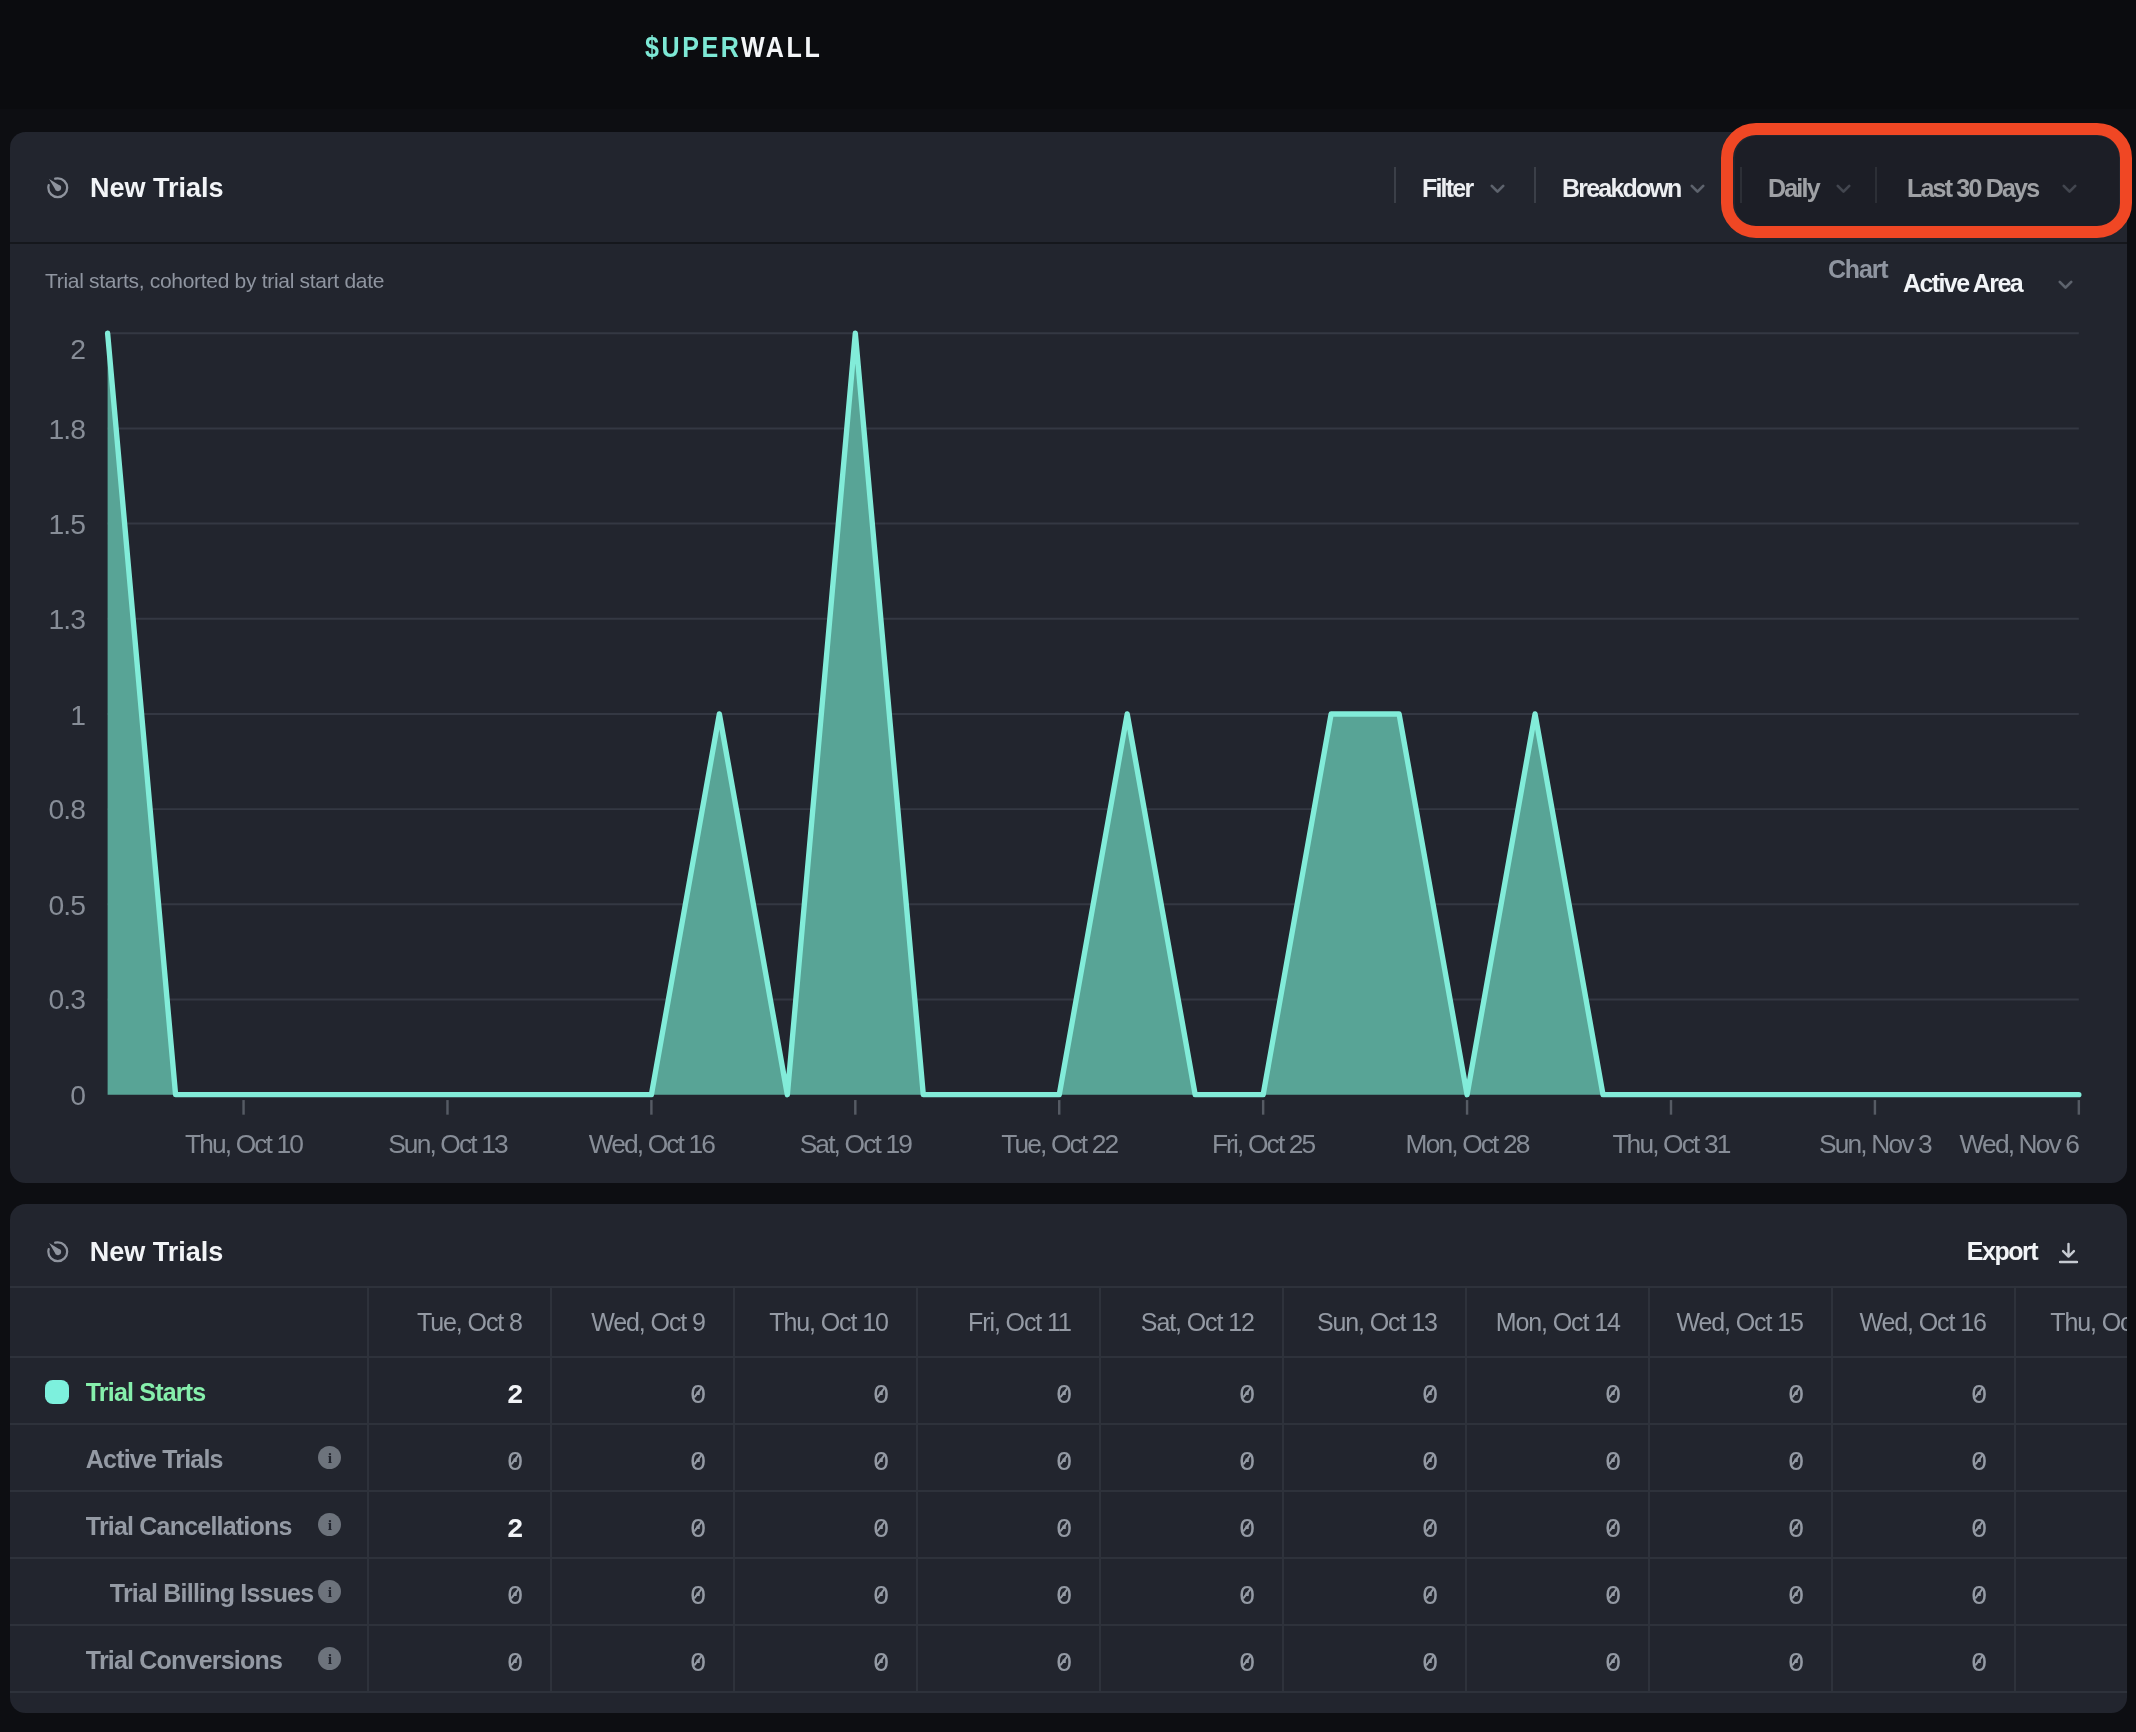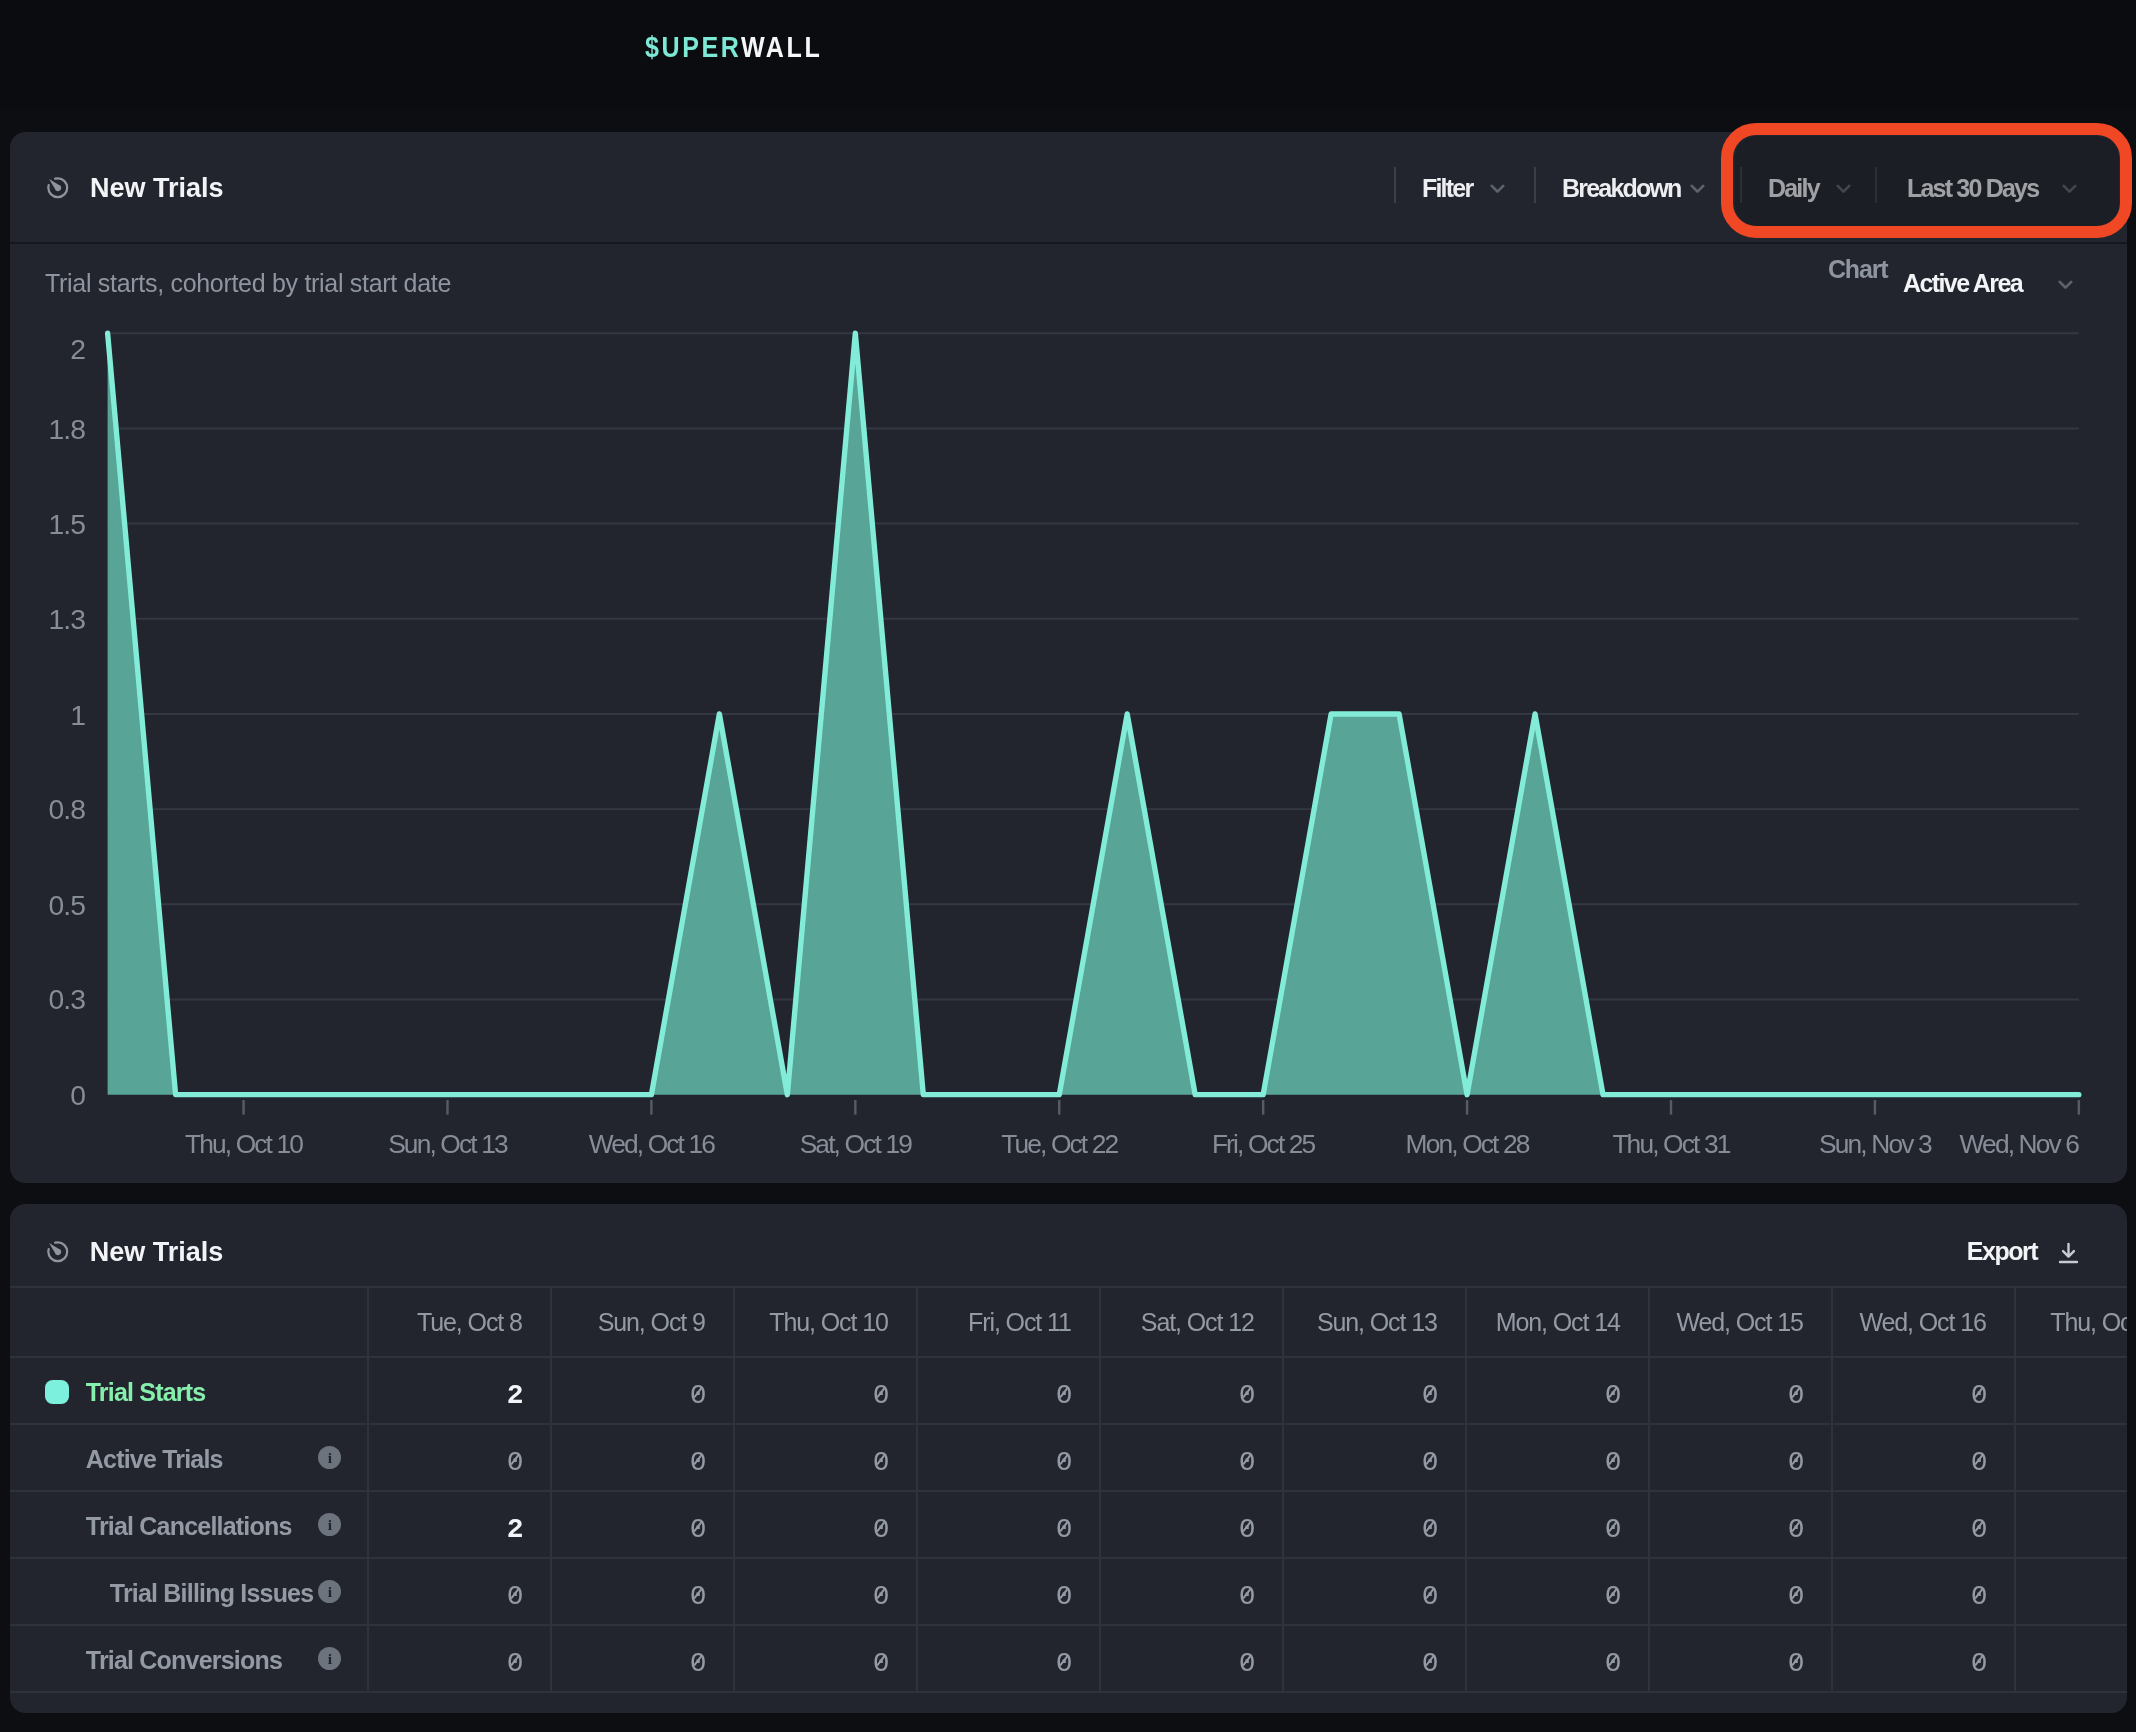--- a/index.html
+++ b/index.html
@@ -54,21 +54,21 @@
 <div class="ctl" style="left:1768px;">Daily</div>
 <svg class="chev" style="left:1831px;top:176px;" viewBox="0 0 24 24">
     <path d="M6.5 9.5 L12 15 L17.5 9.5"></path>
   </svg>
 <div class="sep" style="left:1875px;"></div>
 <div class="ctl" style="left:1907px;">Last 30 Days</div>
 <svg class="chev" style="left:2057px;top:176px;" viewBox="0 0 24 24">
     <path d="M6.5 9.5 L12 15 L17.5 9.5"></path>
   </svg>
 
-<div class="abs" style="left:45px;top:269px;font-size:25px;color:#8f95a0;letter-spacing:-0.3px;">Trial starts, cohorted by trial start date</div>
+<div class="abs" style="left:45px;top:269px;font-size:21px;color:#8f95a0;letter-spacing:-0.3px;">Trial starts, cohorted by trial start date</div>
 <div class="abs" style="left:1828px;top:255px;font-size:25px;color:#8f95a0;font-weight:700;letter-spacing:-1.2px;">Chart</div>
 <div class="abs" style="left:1903px;top:269px;font-size:25px;color:#f2f4f7;font-weight:700;letter-spacing:-1.6px;">Active Area</div>
 <svg class="chev" style="left:2053px;top:272px;" viewBox="0 0 24 24">
     <path d="M6.5 9.5 L12 15 L17.5 9.5"></path>
   </svg>
 
 <svg class="abs" style="left:0;top:0;" width="2137" height="1732" viewBox="0 0 2191 1776" fill="none">
   <g stroke="#343843" stroke-width="2">
     <line x1="110" y1="341.7" x2="2131.5" y2="341.7"></line>
     <line x1="110" y1="439.3" x2="2131.5" y2="439.3"></line>
@@ -144,21 +144,21 @@
           <col style="width:183px;">
           <col style="width:183px;">
           <col style="width:183px;">
           <col style="width:183px;">
           <col style="width:183px;">
         </colgroup>
 <tbody>
           <tr class="hrow">
 <th style="border-top:2px solid #2e323b;border-bottom:2px solid #2e323b;"></th>
 <th class="dcell">Tue, Oct 8</th>
-<th class="dcell">Sun, Oct 9</th>
+<th class="dcell">Wed, Oct 9</th>
 <th class="dcell">Thu, Oct 10</th>
 <th class="dcell">Fri, Oct 11</th>
 <th class="dcell">Sat, Oct 12</th>
 <th class="dcell">Sun, Oct 13</th>
 <th class="dcell">Mon, Oct 14</th>
 <th class="dcell">Wed, Oct 15</th>
 <th class="dcell">Wed, Oct 16</th>
 <th class="dcell">Thu, Oct 17</th>
 </tr>
 <tr class="drow">

